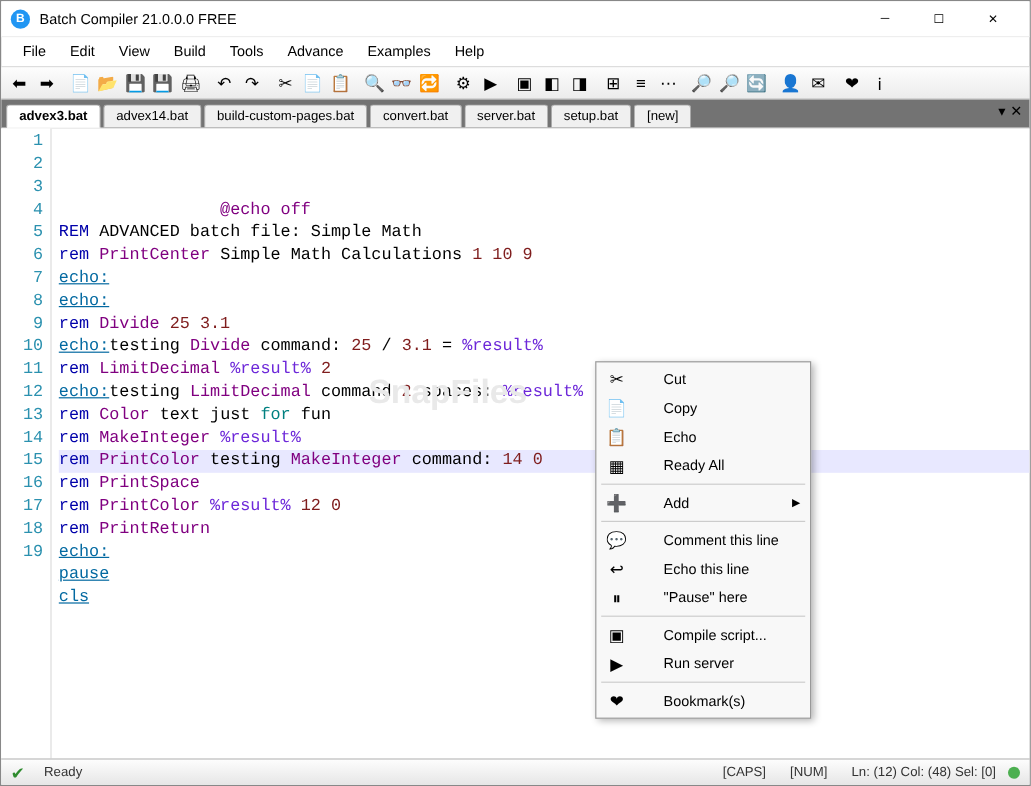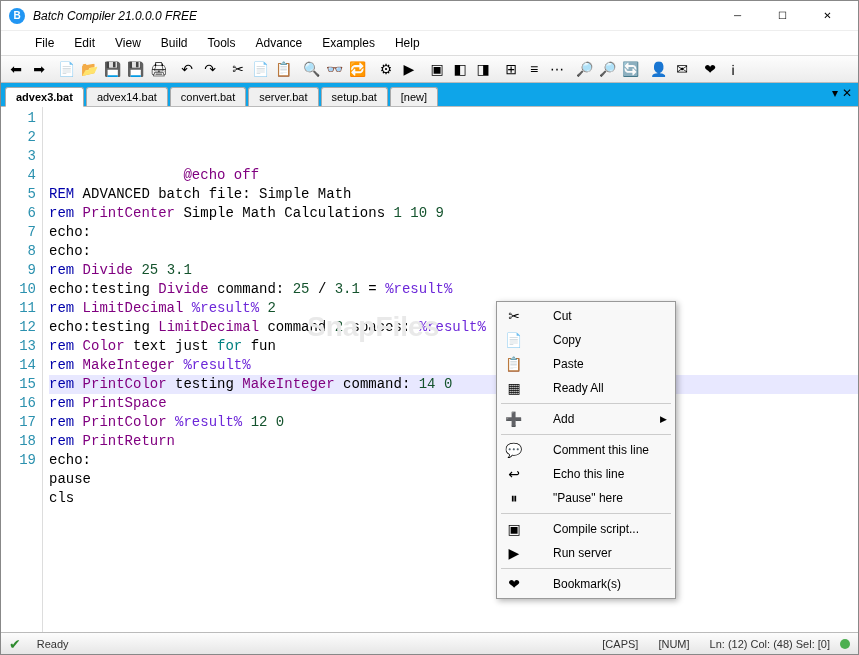--- a/index.html
+++ b/index.html
@@ -1,42 +1,42 @@
 <!DOCTYPE html>
 <html><head>
 <meta charset="utf-8">
 <style>
 * { margin: 0; padding: 0; box-sizing: border-box; }
 body { font-family: "Segoe UI", Tahoma, sans-serif; font-size: 12px; background: #fff; width: 859px; height: 655px; overflow: hidden; border: 1px solid #888; position: relative; }
 .titlebar { height: 30px; background: #fff; display: flex; align-items: center; padding: 0 8px; border-bottom: 1px solid #eee; }
 .titlebar .appicon { width: 16px; height: 16px; background: #2196f3; border-radius: 50%; margin-right: 8px; display: flex; align-items: center; justify-content: center; color: #fff; font-size: 10px; font-weight: bold; }
-.titlebar .title { flex: 1; color: #000; font-style: italic; }
+.titlebar .title { flex: 1; color: #000; }
 .winbtns { display: flex; }
 .winbtn { width: 45px; height: 28px; display: flex; align-items: center; justify-content: center; font-family: "Segoe MDL2 Assets", sans-serif; font-size: 10px; cursor: pointer; }
-.menubar { height: 24px; display: flex; align-items: center; padding: 0 24px; }
+.menubar { height: 24px; display: flex; align-items: center; padding: 0 8px; }
 .menuitem { padding: 3px 10px; cursor: pointer; }
 .toolbar { height: 28px; background: linear-gradient(#fdfdfd, #ececec); border-top: 1px solid #ddd; border-bottom: 1px solid #bbb; display: flex; align-items: center; padding: 0 4px; gap: 1px; }
 .tbtn { width: 22px; height: 22px; display: flex; align-items: center; justify-content: center; font-size: 14px; cursor: pointer; border: 1px solid transparent; }
 .tbtn.sep { width: 4px; }
-.tabbar { height: 24px; background: #0ea5e9; border-bottom: 1px solid #bbb; display: flex; align-items: flex-end; padding-left: 4px; position: relative; }
+.tabbar { height: 24px; background: #737373; border-bottom: 1px solid #bbb; display: flex; align-items: flex-end; padding-left: 4px; position: relative; }
 .tab { padding: 3px 10px; border: 1px solid #aaa; border-bottom: none; margin-right: 2px; background: #f0f0f0; font-size: 11px; cursor: pointer; border-radius: 3px 3px 0 0; }
 .tab.active { background: #fff; font-weight: bold; border-bottom: 1px solid #fff; margin-bottom: -1px; }
 .tabright { position: absolute; right: 6px; top: 3px; display: flex; gap: 4px; font-size: 12px; }
 .editor { display: flex; height: calc(100% - 30px - 24px - 28px - 24px - 22px); background: #fff; position: relative; font-family: Consolas, "Courier New", monospace; font-size: 14px; }
 .gutter { width: 42px; background: #fff; text-align: right; color: #2b91af; padding-top: 2px; border-right: 1px solid #ddd; }
 .gutter div { padding-right: 6px; line-height: 19px; }
 .code { flex: 1; padding-top: 2px; padding-left: 6px; white-space: pre; line-height: 19px; position: relative; }
 .code .line { height: 19px; }
 .hl { background: #e8e8ff; display: inline-block; width: 100%; }
 .kw-rem { color: #0000aa; }
-.kw-echo { color: #000000; }
+.kw-echo { color: #0369a1; text-decoration: underline; }
 .kw-cmd { color: #800080; }
 .kw-cmd2 { color: #008080; text-align: center; }
 .kw-var { color: #6d28d9; }
-.kw-num { color: #14532d; }
+.kw-num { color: #7f1d1d; }
 .watermark { position: absolute; top: 210px; left: 264px; font-size: 28px; color: #e9e9e9; font-weight: bold; font-family: Arial; pointer-events: none; text-align: center; }
 .ctxmenu { position: absolute; left: 495px; top: 300px; width: 180px; background: #f8f8f8; border: 1px solid #999; box-shadow: 2px 2px 6px rgba(0,0,0,.3); padding: 2px; font-size: 12px; }
 .ctxitem { display: flex; align-items: center; height: 24px; padding-left: 4px; cursor: pointer; }
 .ctxicon { width: 22px; text-align: center; font-size: 14px; }
 .ctxlabel { flex: 1; padding-left: 6px; margin-left: 22px; }
 .ctxarrow { padding-right: 6px; font-size: 9px; }
 .ctxsep { height: 1px; background: #ccc; margin: 3px 2px; }
 .statusbar { position: absolute; bottom: 0; left: 0; right: 0; height: 22px; background: linear-gradient(#fdfdfd,#e6e6e6); border-top: 1px solid #bbb; display: flex; align-items: center; font-size: 11px; color: #333; padding: 0 8px; }
 .statusbar .seg { padding: 0 10px; text-align: right; }
 .statusbar .flex { flex: 1; }
@@ -106,20 +106,21 @@
     <div class="tbtn">👤</div>
     <div class="tbtn">✉</div>
     <div class="tbtn sep"></div>
     <div class="tbtn">❤</div>
     <div class="tbtn">ℹ</div>
   </div>
 
 <div class="tabbar" id="tabbar">
   <div class="tab active">advex3.bat</div>
     <div class="tab">advex14.bat</div>
+    <div class="tab">build-custom-pages.bat</div>
     <div class="tab">convert.bat</div>
     <div class="tab">server.bat</div>
     <div class="tab">setup.bat</div>
     <div class="tab">[new]</div>
     <div class="tabright">
     <span>▾</span>
     <span>✕</span>
   </div>
 </div>
 
@@ -154,21 +155,21 @@
     <div class="ctxitem">
       <span class="ctxicon">✂</span>
       <span class="ctxlabel">Cut</span>
     </div>
     <div class="ctxitem">
       <span class="ctxicon">📄</span>
       <span class="ctxlabel">Copy</span>
     </div>
     <div class="ctxitem">
       <span class="ctxicon">📋</span>
-      <span class="ctxlabel">Paste</span>
+      <span class="ctxlabel">Echo</span>
     </div>
     <div class="ctxitem">
       <span class="ctxicon">▦</span>
       <span class="ctxlabel">Ready All</span>
     </div>
     <div class="ctxsep"></div>
     <div class="ctxitem">
       <span class="ctxicon">➕</span>
       <span class="ctxlabel">Add</span>
       <span class="ctxarrow">▶</span>

